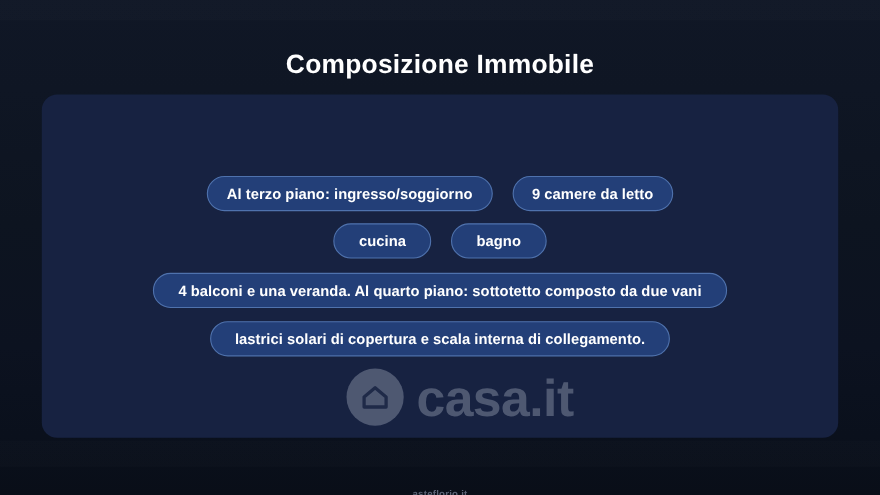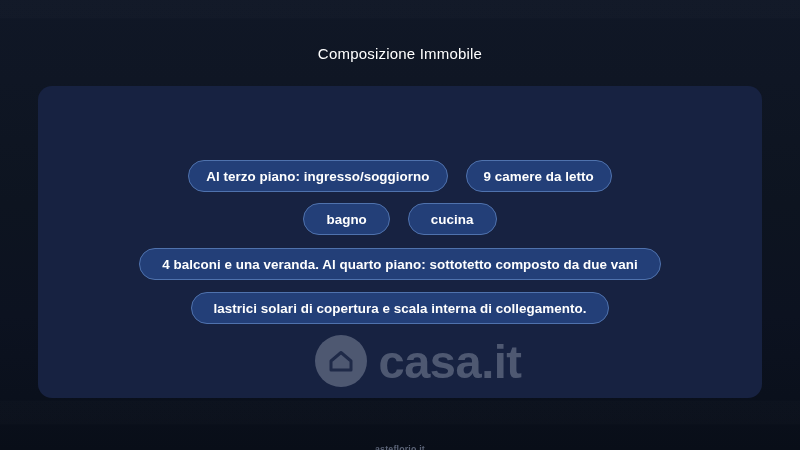--- a/index.html
+++ b/index.html
@@ -44,22 +44,22 @@
     pointer-events: none;
   }
 
   #title {
     position: absolute;
     top: 45px;
     left: 0;
     width: 800px;
     text-align: center;
     color: #ffffff;
-    font-size: 15px;
-    font-weight: normal;
+    font-size: 24px;
+    font-weight: bold;
     letter-spacing: 0.2px;
     z-index: 4;
   }
 
   #card {
     position: absolute;
     left: 38px;
     top: 86px;
     width: 724px;
     height: 312px;
@@ -175,22 +175,22 @@
     </div>
 
     <div id="pill-area">
 
       <div class="pill-row r1">
         <span class="pill">Al terzo piano: ingresso/soggiorno</span>
         <span class="pill">9 camere da letto</span>
       </div>
 
       <div class="pill-row r2">
+        <span class="pill wide">cucina</span>
         <span class="pill wide">bagno</span>
-        <span class="pill wide">cucina</span>
       </div>
 
       <div class="pill-row r3">
         <span class="pill wide">4 balconi e una veranda. Al quarto piano: sottotetto composto da due vani</span>
       </div>
 
       <div class="pill-row r4">
         <span class="pill wide">lastrici solari di copertura e scala interna di collegamento.</span>
       </div>
 

